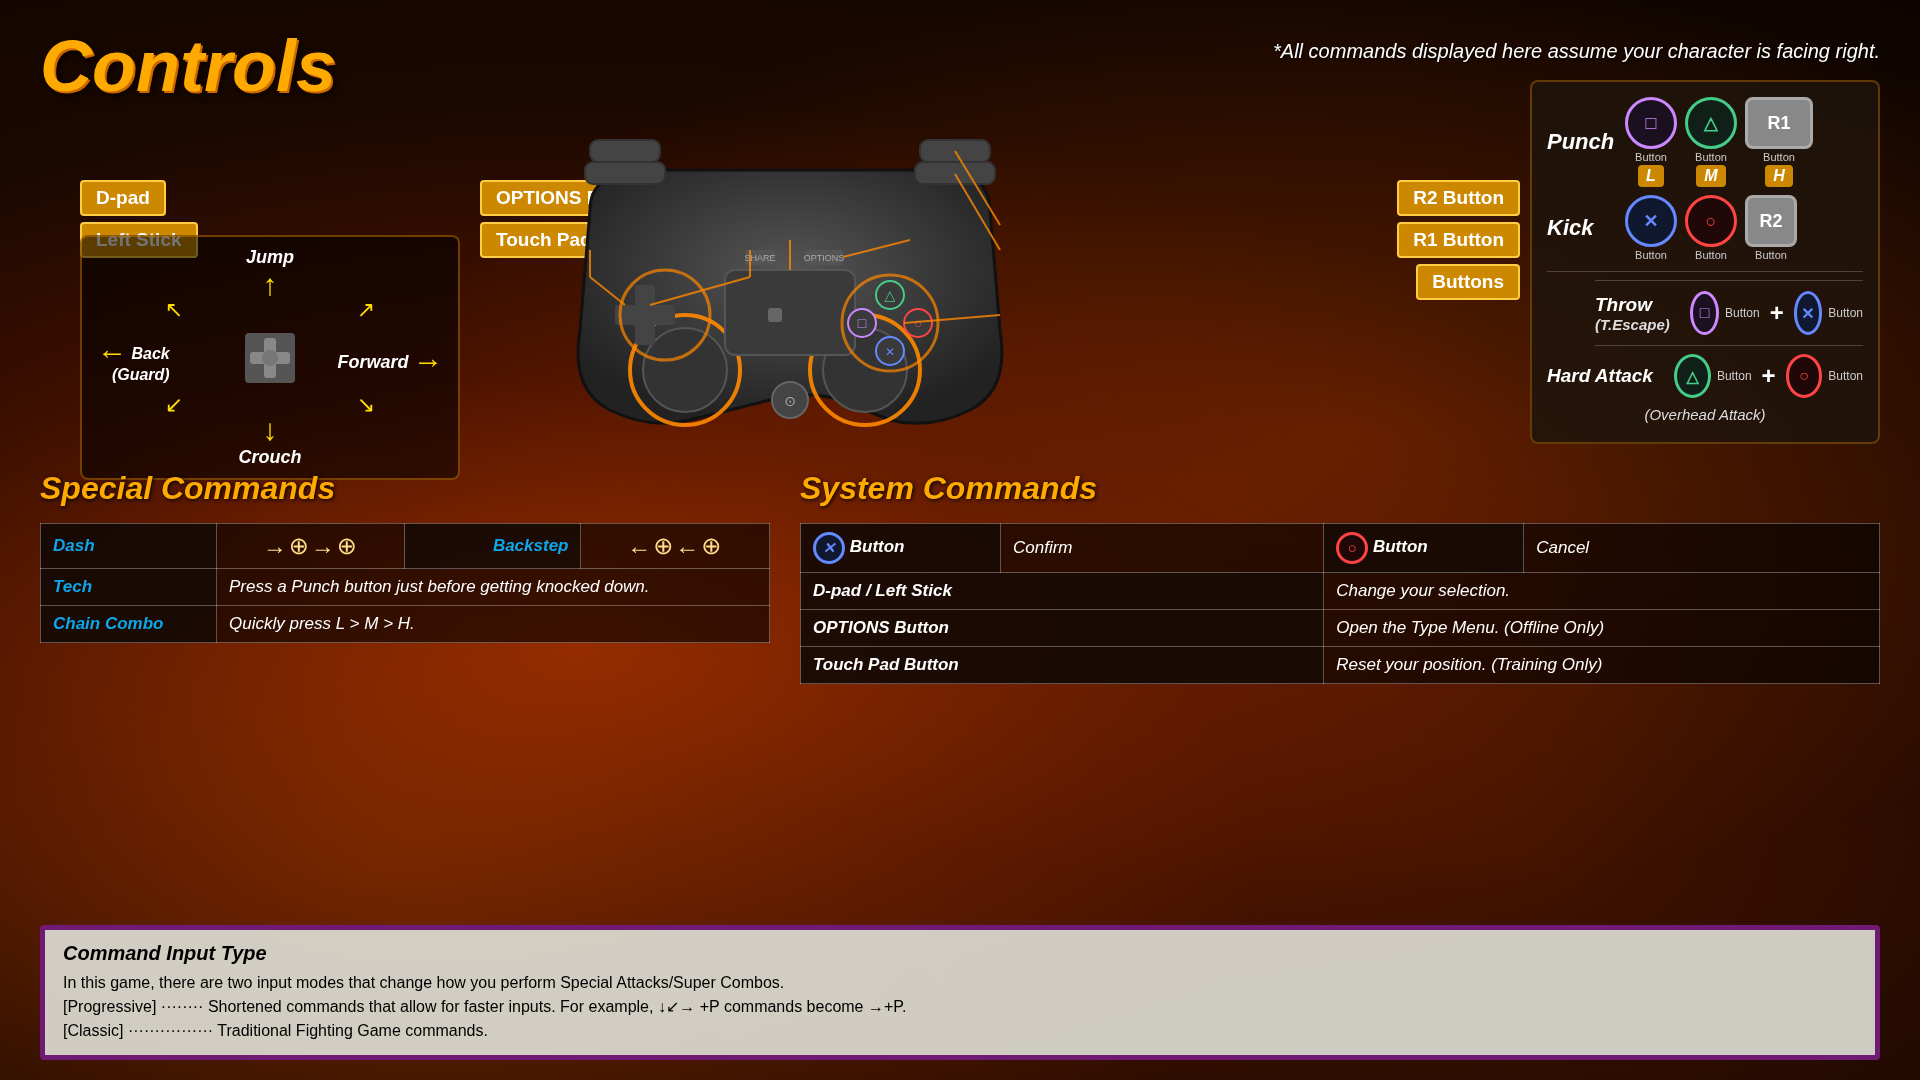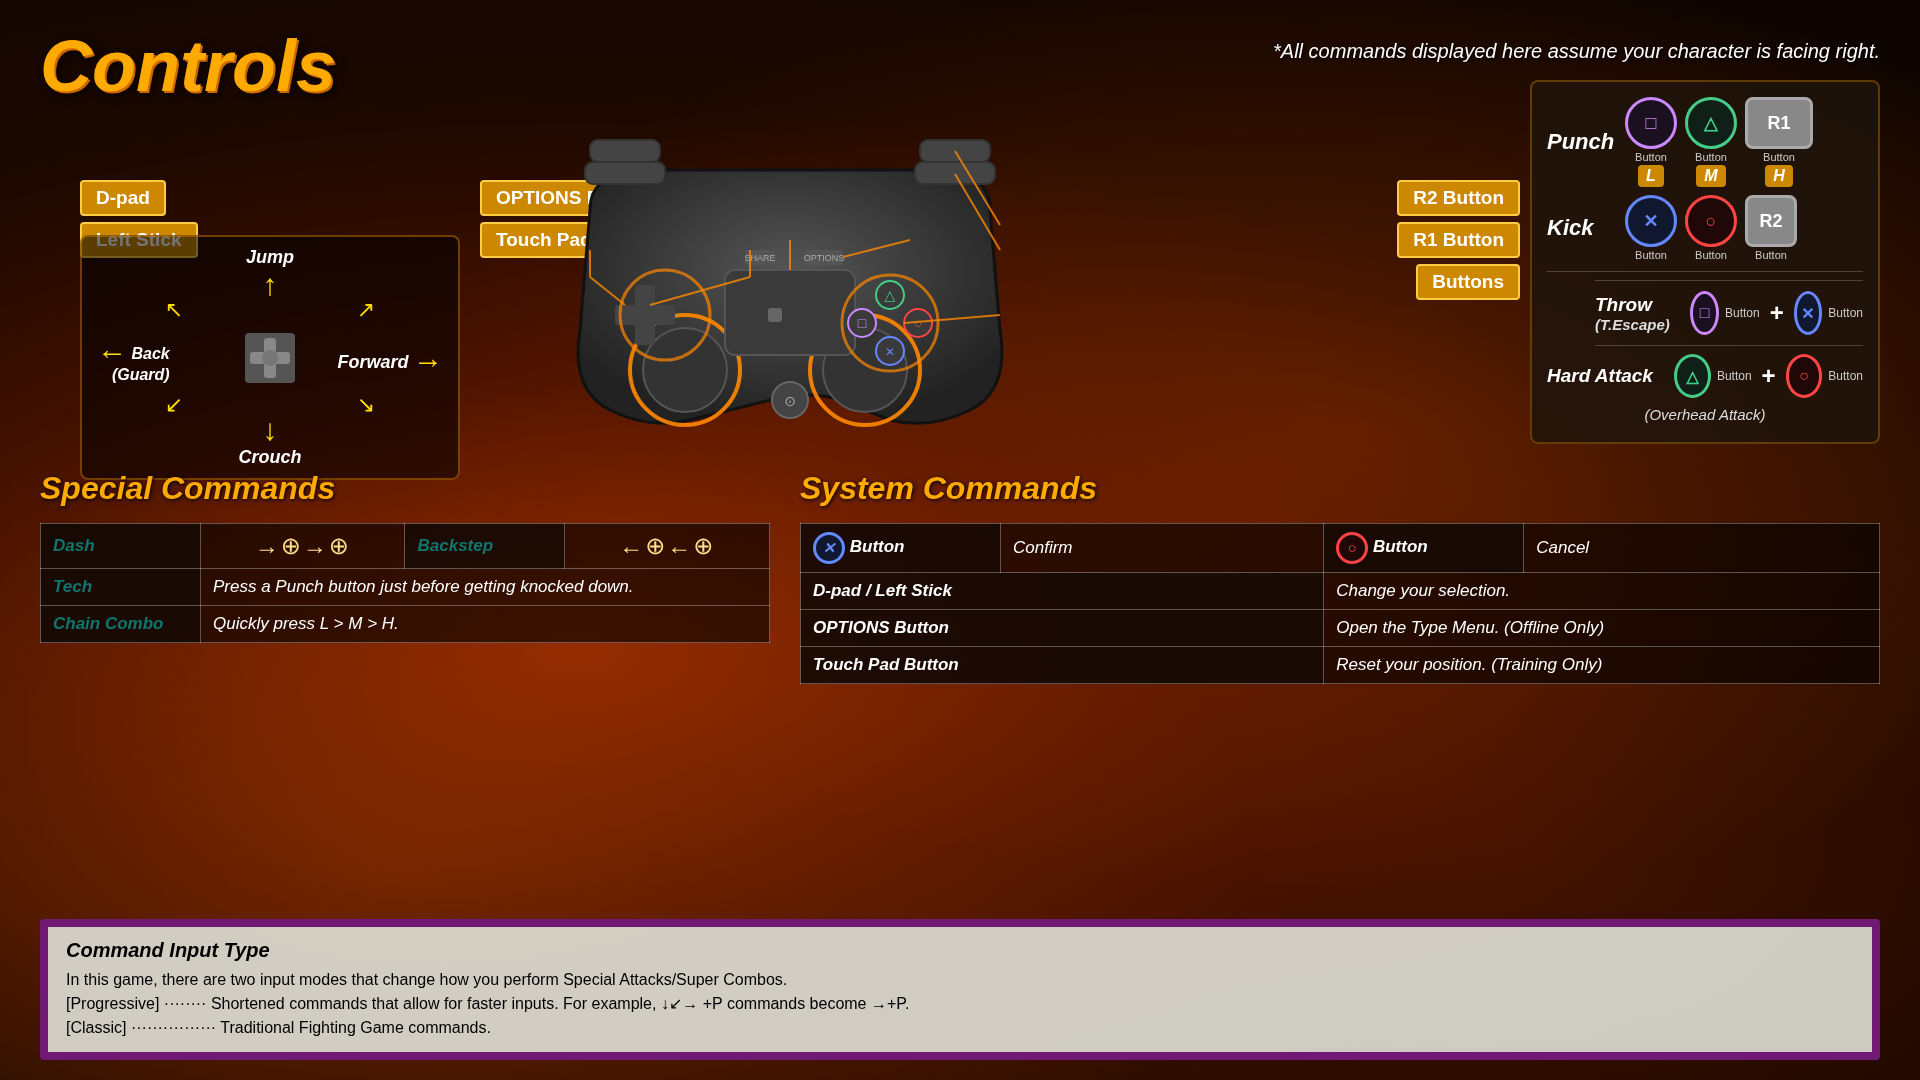--- a/index.html
+++ b/index.html
@@ -113,22 +113,22 @@
     .cmd-table td {
       border: 1px solid rgba(255,255,255,0.3);
       padding: 8px 12px;
       color: #fff;
       font-size: 17px;
     }
 
     .cmd-table .cmd-name {
       font-style: italic;
       font-weight: bold;
-      color: #0f766e;
-      width: 160px;
+      color: #0ea5e9;
+      width: 176px;
       background: rgba(20,10,5,0.7);
     }
 
     .cmd-table .cmd-desc {
       font-style: italic;
       color: #fff;
     }
 
     .cmd-table .cmd-input {
       text-align: center;
@@ -161,21 +161,21 @@
       font-style: italic;
     }
 
     
     .input-type-box {
       position: absolute;
       bottom: 0;
       left: 0;
       right: 0;
       background: rgba(220,220,210,0.92);
-      border: 8px solid #701a75;
+      border: 5px solid #701a75;
       border-radius: 4px;
       padding: 12px 18px;
       color: #000;
     }
 
     .input-type-title {
       font-size: 20px;
       font-style: italic;
       font-weight: bold;
       margin-bottom: 6px;
@@ -552,21 +552,21 @@
 
     <div class="special-commands">
       <div class="section-title">Special Commands</div>
 
       <table class="cmd-table">
 
         <tbody>
             <tr>
           <td class="cmd-name">Dash</td>
           <td class="cmd-input" style="font-size:24px; color:#ffdd88; letter-spacing:2px;">→⊕→⊕</td>
-          <td class="cmd-name" style="text-align:left;">Backstep</td>
+          <td class="cmd-name" style="text-align:right;">Backstep</td>
           <td class="cmd-input" style="font-size:24px; color:#ffdd88; letter-spacing:2px;">←⊕←⊕</td>
         </tr>
 
         <tr>
           <td class="cmd-name">Tech</td>
           <td class="cmd-desc" colspan="3">Press a Punch button just before getting knocked down.</td>
         </tr>
 
 
         <tr>

